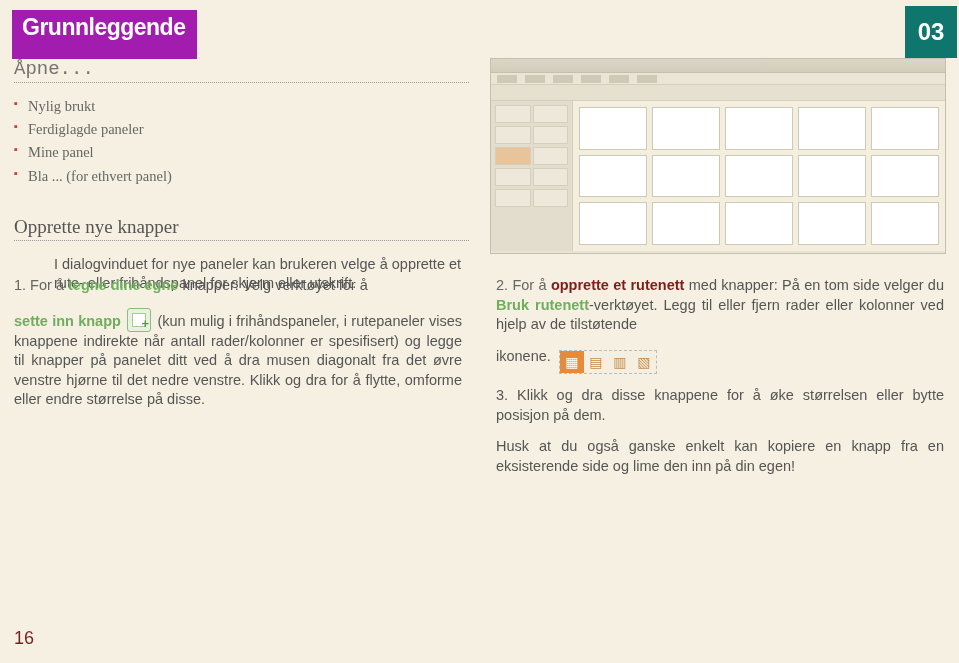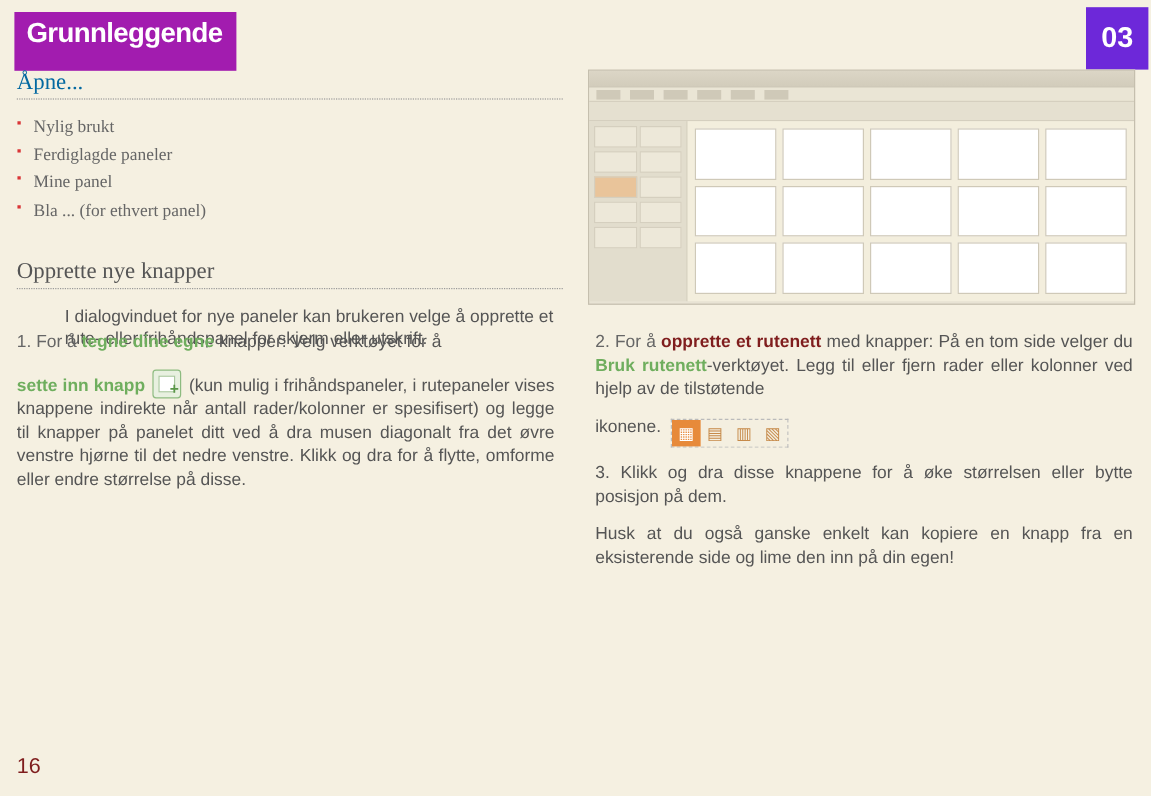--- a/index.html
+++ b/index.html
@@ -1,24 +1,24 @@
 <!DOCTYPE html>
 <html><head>
 <meta charset="utf-8">
 <style>
   * { margin: 0; padding: 0; box-sizing: border-box; }
   body { width: 959px; height: 663px; background: #f5f0e1; font-family: Arial, Helvetica, sans-serif; position: relative; }
   
   .tab-header { position: absolute; top: 10px; left: 12px; background: #a21caf; color: #fff; font-family: "Arial Black", Arial, sans-serif; font-weight: 900; font-size: 23px; padding: 4px 12px 18px 10px; letter-spacing: -0.5px; }
   
-  .page-badge { position: absolute; top: 6px; right: 2px; width: 52px; height: 52px; background: #6d28d9; color: #fff; display: flex; align-items: center; justify-content: center; font-family: "Arial Black", Arial, sans-serif; font-weight: 900; font-size: 24px; }
+  .page-badge { position: absolute; top: 6px; right: 2px; width: 52px; height: 52px; background: #0f766e; color: #fff; display: flex; align-items: center; justify-content: center; font-family: "Arial Black", Arial, sans-serif; font-weight: 900; font-size: 24px; }
   
   .content { position: absolute; top: 58px; left: 14px; width: 455px; }
   
-  .section-title { font-family: Liberation Serif, serif; font-size: 19px; color: #0369a1; border-bottom: 1px dotted #999; margin-bottom: 12px; padding-bottom: 2px; }
+  .section-title { font-family: Liberation Mono, monospace; font-size: 19px; color: #737373; border-bottom: 1px dotted #999; margin-bottom: 12px; padding-bottom: 2px; }
   
   .bullets { list-style: none; margin: 12px 0 28px 0; }
   .bullets li { font-family: Georgia, serif; color: #666; font-size: 14.5px; line-height: 1.6; padding-left: 14px; position: relative; }
   .bullets li::before { content: "▪"; color: #d93536; position: absolute; left: 0; top: 0; font-size: 11px; }
   
   .sub-title { font-family: Georgia, serif; font-size: 19px; color: #555; border-bottom: 1px dotted #999; margin: 6px 0 14px 0; padding-bottom: 2px; }
   
   .intro { font-family: Arial, sans-serif; font-size: 14.5px; color: #555; line-height: 1.35; margin-bottom: 14px; margin-left: 40px; }
   
   .columns { display: flex; gap: 34px; position: absolute; top: 276px; left: 14px; width: 930px; justify-content: space-between; }

